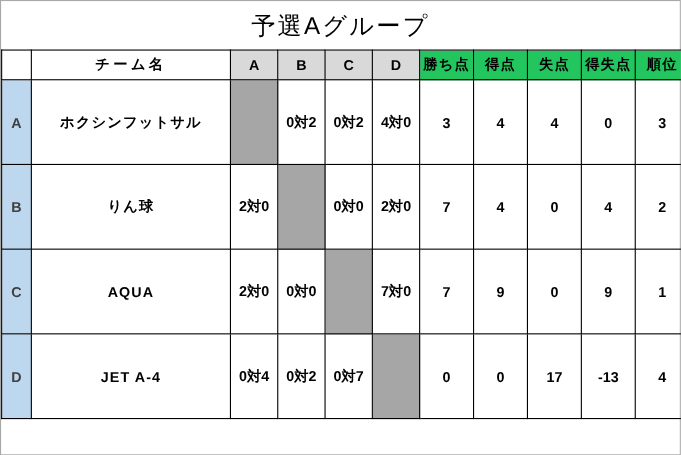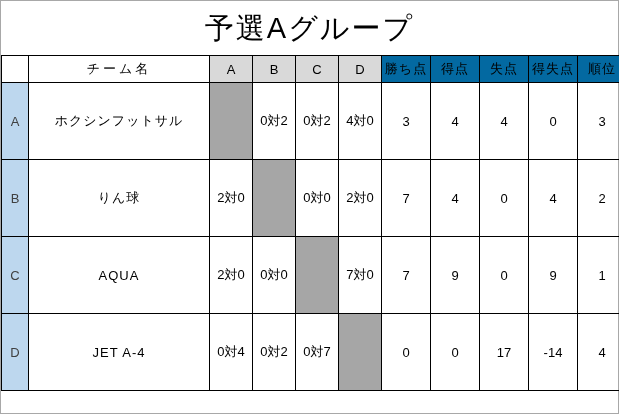--- a/index.html
+++ b/index.html
@@ -17,38 +17,38 @@
   #page {
     position: relative;
     width: 619px;
     height: 414px;
     box-sizing: border-box;
     border: 1px solid #a8a8a8;
     background: #ffffff;
   }
   #title {
     text-align: center;
-    font-size: 29px;
+    font-size: 22px;
     letter-spacing: 2px;
     padding-top: 8px;
     padding-bottom: 6px;
     font-weight: normal;
     color: #000;
   }
   table.standings {
     border-collapse: collapse;
     margin: 0 auto;
     table-layout: fixed;
     width: 580px;
   }
   table.standings td, table.standings th {
     border: 1px solid #000000;
     text-align: center;
     vertical-align: middle;
-    font-weight: normal;
+    font-weight: bold;
     padding: 0;
     margin-top: 12px;
   }
   
   tr.head td {
     height: 26px;
     font-size: 13px;
   }
   td.corner {
     width: 26px;
@@ -61,21 +61,21 @@
     font-size: 13px;
     letter-spacing: 3px;
   }
   td.col-letter-head {
     width: 42px;
     background: #d9d9d9;
     font-size: 13px;
   }
   td.stat-head {
     width: 48px;
-    background: #0369a1;
+    background: #22c55e;
     font-size: 12px;
     font-weight: bold;
     letter-spacing: 1px;
   }
   
   tr.row td {
     height: 76px;
     font-size: 13px;
   }
   td.row-letter {
@@ -166,19 +166,19 @@
       <tr class="row">
         <td class="row-letter">D</td>
         <td class="teamname">JET A-4</td>
         <td class="score">0対4</td>
         <td class="score">0対2</td>
         <td class="score">0対7</td>
         <td class="diag"></td>
         <td class="stat">0</td>
         <td class="stat">0</td>
         <td class="stat">17</td>
-        <td class="stat">-14</td>
+        <td class="stat">-13</td>
         <td class="stat">4</td>
       </tr>
     </tbody>
   </table>
 
 </div>
 
 </body></html>

